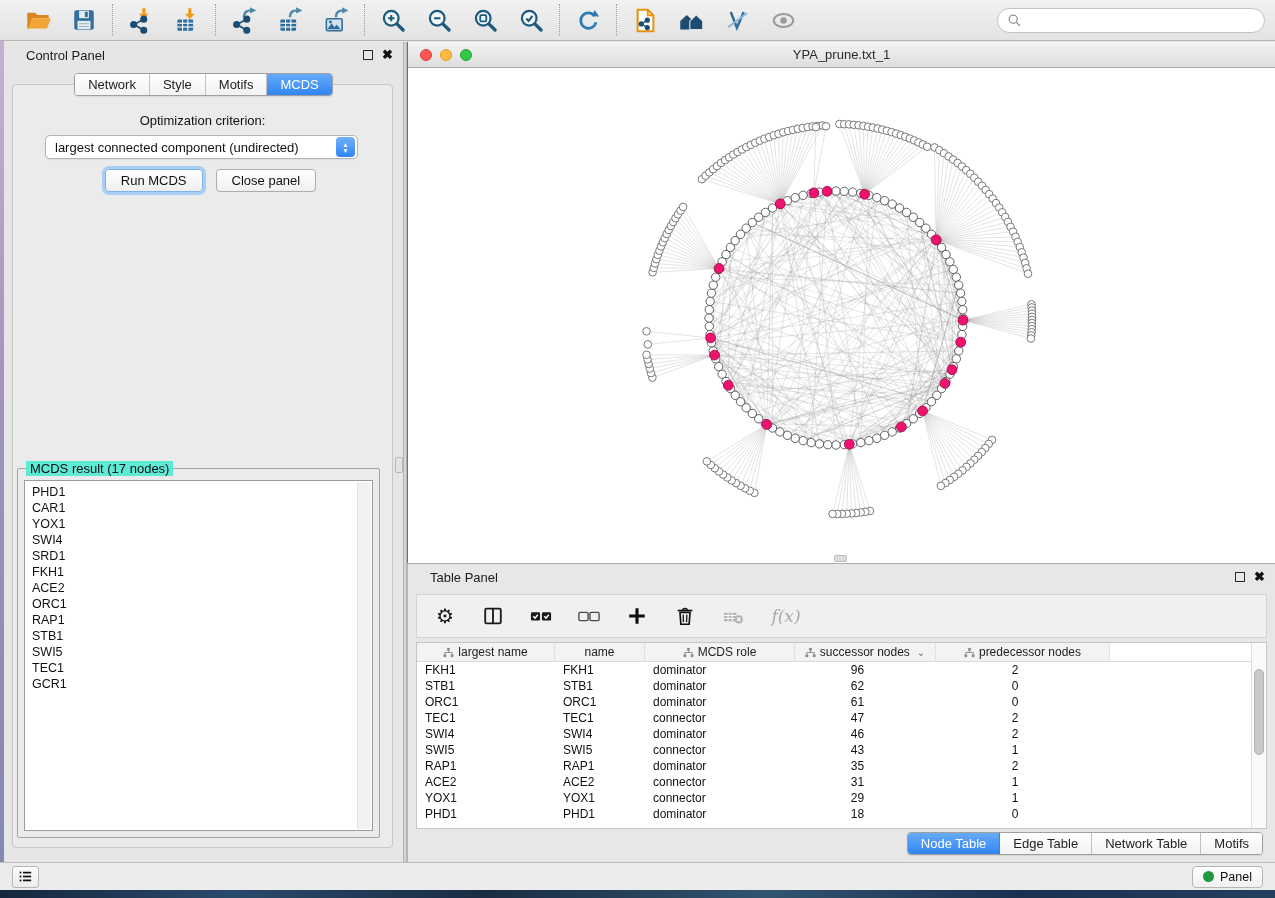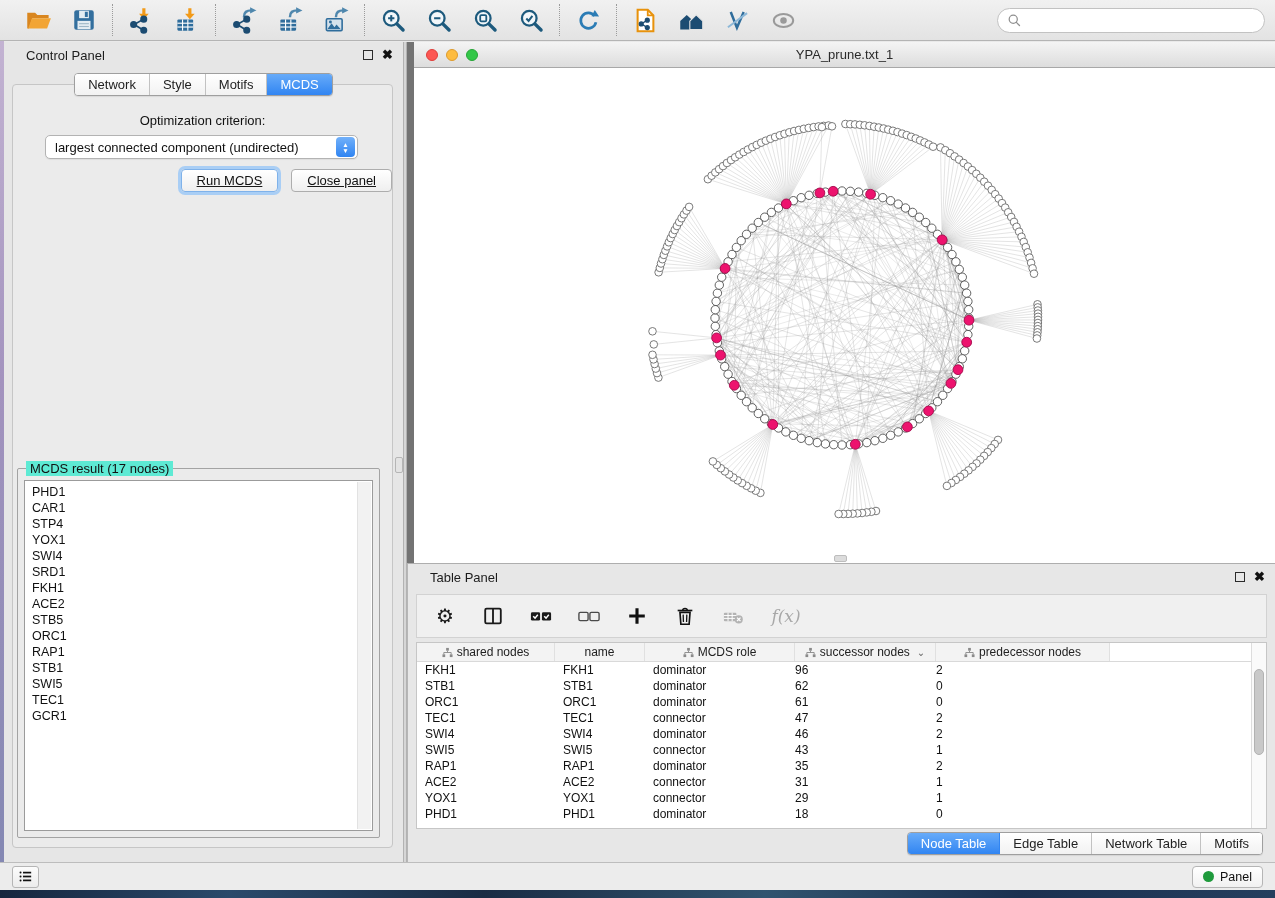--- a/index.html
+++ b/index.html
@@ -46,21 +46,21 @@
                 background:#ebebeb; border:1px solid #c6c6c6; border-radius:4px; }
   .opt-label { position:absolute; top:28px; left:0; right:0; text-align:center; font-size:13px; color:#111; }
   .dropdown { position:absolute; top:50px; left:32px; right:34px; height:24px; background:#fff;
               border:1px solid #b3b3b3; border-radius:5px; display:flex; align-items:center;
               font-size:13px; cursor:pointer; box-shadow:0 1px 1px rgba(0,0,0,0.06); }
   .dropdown .dd-text { flex:1; padding-left:9px; color:#111; white-space:nowrap; overflow:hidden; }
   .dd-stepper { width:19px; height:20px; margin-right:2px; border-radius:4px;
                 background:linear-gradient(#72b1fa,#2f84f2); display:flex; flex-direction:column;
                 align-items:center; justify-content:center; gap:1px; }
   .dd-stepper span { color:#fff; font-size:6.5px; line-height:5px; }
-  .cp-buttons { position:absolute; top:84px; left:16px; right:0; display:flex; justify-content:flex-end; gap:13px;text-decoration:underline; }
+  .cp-buttons { position:absolute; top:84px; left:16px; right:0; display:flex; justify-content:center; gap:13px; }
   .mac-btn { height:23px; padding:0 15px; font-size:13px; color:#111; border:1px solid #adadad;
              border-radius:4px; background:linear-gradient(#ffffff,#efefef); cursor:pointer;
              font-family:"Liberation Sans", sans-serif; }
   .mac-btn.focus-ring { border:1px solid #7fb2ea; box-shadow:0 0 0 3px #a9cef5; }
   .result-fieldset { position:absolute; left:4px; right:12px; top:383px; bottom:9px;
                      border:1px solid #a3a3a3; border-radius:2px; }
   .result-legend { position:absolute; top:-8px; left:8px; background:#5eead4; padding:0 4px;
                    font-size:13px; color:#111; }
   .result-list { position:absolute; left:6px; right:6px; top:11px; bottom:6px; background:#fff;
                  border:1px solid #9b9b9b; font-size:12.5px; overflow:hidden; }
@@ -72,21 +72,21 @@
   
   .vsplit { position:absolute; left:403px; top:42px; width:4px; height:820px; background:#d6d6d6;
             border-left:1px solid #b2b2b2; border-right:1px solid #b2b2b2; }
   .vsplit-grip { position:absolute; left:395px; top:457px; width:8px; height:16px; background:#e3e3e3;
                  border:1px solid #b5b5b5; border-radius:2px; }
   .hsplit-grip { position:absolute; left:834px; top:555px; width:13px; height:7px; background:#dcdcdc;
                  border:1px solid #bdbdbd; border-radius:2px; z-index:5; }
 
   
   .net-window { position:absolute; left:407px; top:42px; width:868px; height:521px;
-                border-left:7px solid #737373; background:#fff; }
+                border-left:1px solid #737373; background:#fff; }
   .net-titlebar { position:absolute; left:0; right:0; top:0; height:26px;
                   background:linear-gradient(#f4f4f4,#dddddd); border-bottom:1px solid #a8a8a8;
                   display:flex; align-items:center; }
   .traffic { display:flex; gap:8px; padding-left:12px; }
   .traffic i { width:12px; height:12px; border-radius:50%; display:inline-block; }
   .tl-red { background:#fc5753; border:1px solid #df3e3a; }
   .tl-yellow { background:#fdbc40; border:1px solid #de9b2d; }
   .tl-green { background:#33c748; border:1px solid #27a537; }
   .net-title { position:absolute; left:0; right:0; text-align:center; font-size:13px; color:#2b2b2b; }
   .net-canvas { position:absolute; left:0; top:26px; width:868px; height:495px; background:#fff; }
@@ -102,21 +102,21 @@
   .fx-glyph { font-family:"DejaVu Serif", serif; font-style:italic; font-size:17px; color:#a8a8a8; }
   .tbl { position:absolute; left:8px; right:8px; top:78px; height:187px; background:#fff;
          border:1px solid #c6c6c6; overflow:hidden; }
   .tbl-header { display:flex; height:19px; background:#f3f3f3; border-bottom:1px solid #d9d9d9; }
   .th { display:flex; align-items:center; justify-content:center; gap:4px; font-size:12px; color:#222;
         border-right:1px solid #e0e0e0; position:relative; }
   .th .sort { font-size:10px; color:#666; margin-left:3px; }
   .tbl-row { display:flex; height:16px; }
   .td { font-size:12px; color:#111; line-height:16px; white-space:nowrap; overflow:hidden; }
   .td.left { text-align:left; padding-left:8px; }
-  .td.right { text-align:left; padding-right:16px; }
+  .td.right { text-align:center; padding-right:16px; }
   .tbl-scroll { position:absolute; right:0; top:0; bottom:0; width:15px; background:#fafafa;
                 border-left:1px solid #ddd; }
   .tbl-thumb { position:absolute; left:2px; right:2px; top:26px; height:86px; background:#c9c9c9;
                border:1px solid #b2b2b2; border-radius:6px; }
   .tp-tabs { position:absolute; left:0; right:12px; top:268px; display:flex; justify-content:flex-end; }
 
   
   .status-bar { position:absolute; left:0; top:862px; width:1275px; height:28px; background:#ececec;
                 border-top:1px solid #bdbdbd; display:flex; align-items:center; padding:0 12px; }
   .list-btn { width:27px; height:22px; background:linear-gradient(#fcfcfc,#ececec); border:1px solid #b5b5b5;
@@ -327,27 +327,25 @@
       <div class="cp-buttons">
         <button class="mac-btn focus-ring">Run MCDS</button>
         <button class="mac-btn">Close panel</button>
       </div>
       <div class="result-fieldset">
         <span class="result-legend">MCDS result (17 nodes)</span>
         <div class="result-list">
           <ul id="mcds-list">
               <li>PHD1</li>
               <li>CAR1</li>
-              <li>STP4</li>
               <li>YOX1</li>
               <li>SWI4</li>
               <li>SRD1</li>
               <li>FKH1</li>
               <li>ACE2</li>
-              <li>STB5</li>
               <li>ORC1</li>
               <li>RAP1</li>
               <li>STB1</li>
               <li>SWI5</li>
               <li>TEC1</li>
               <li>GCR1</li>
             </ul>
           <div class="result-scroll"></div>
         </div>
       </div>
@@ -1129,21 +1127,21 @@
     </div>
     <div class="tbl">
       <div class="tbl-header" id="tbl-header">
           <div class="th" style="width: 138px;">
             <svg viewBox="0 0 12 12" width="11" height="11">
               <rect x="4.5" y="1" width="3" height="3" fill="#8a8a8a"></rect>
               <rect x="0.5" y="8" width="3" height="3" fill="#8a8a8a"></rect>
               <rect x="8.5" y="8" width="3" height="3" fill="#8a8a8a"></rect>
               <path d="M6 4v2M2 8V6h8v2" stroke="#8a8a8a" fill="none" stroke-width="1"></path>
             </svg>
-            <span>shared nodes</span>
+            <span>largest name</span>
           </div>
           <div class="th" style="width: 90px;">
             <span>name</span>
           </div>
           <div class="th" style="width: 150px;">
             <svg viewBox="0 0 12 12" width="11" height="11">
               <rect x="4.5" y="1" width="3" height="3" fill="#8a8a8a"></rect>
               <rect x="0.5" y="8" width="3" height="3" fill="#8a8a8a"></rect>
               <rect x="8.5" y="8" width="3" height="3" fill="#8a8a8a"></rect>
               <path d="M6 4v2M2 8V6h8v2" stroke="#8a8a8a" fill="none" stroke-width="1"></path>

